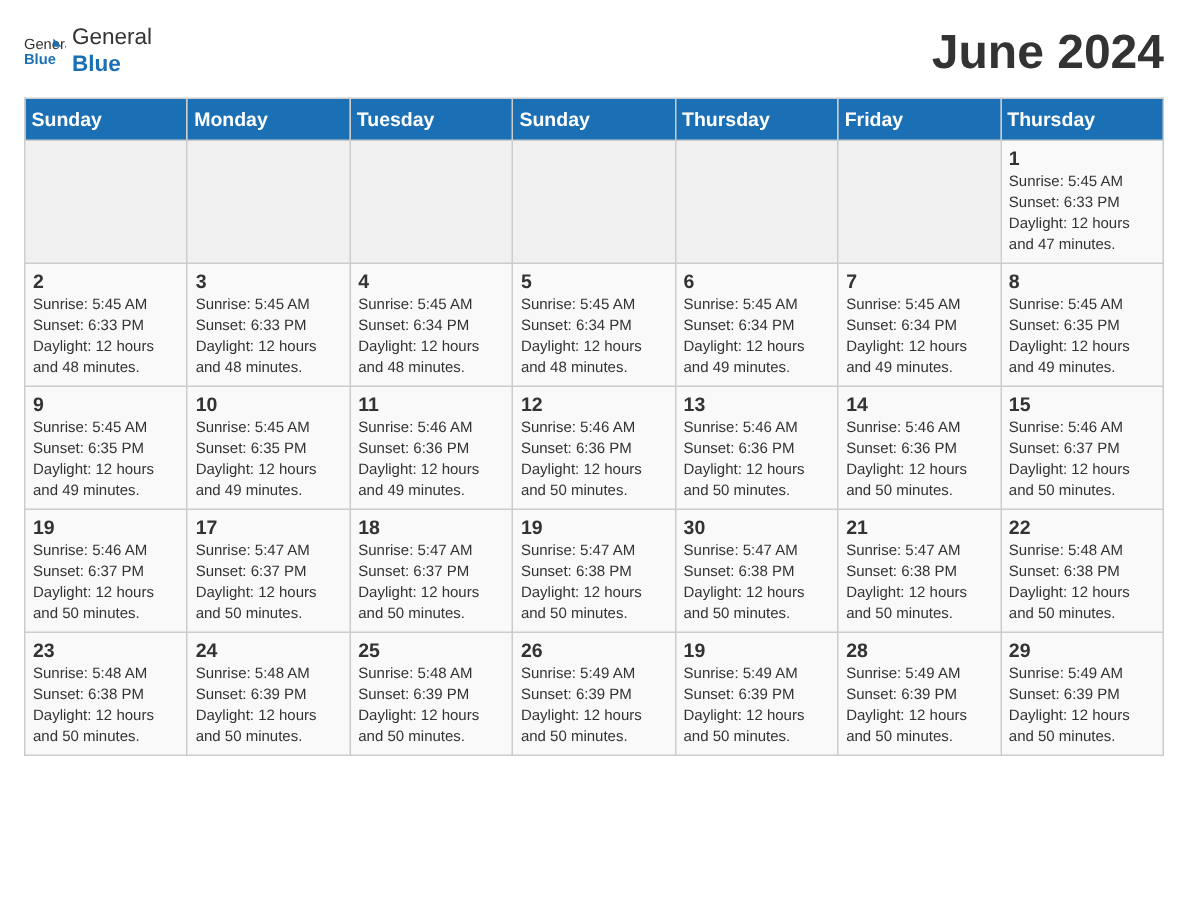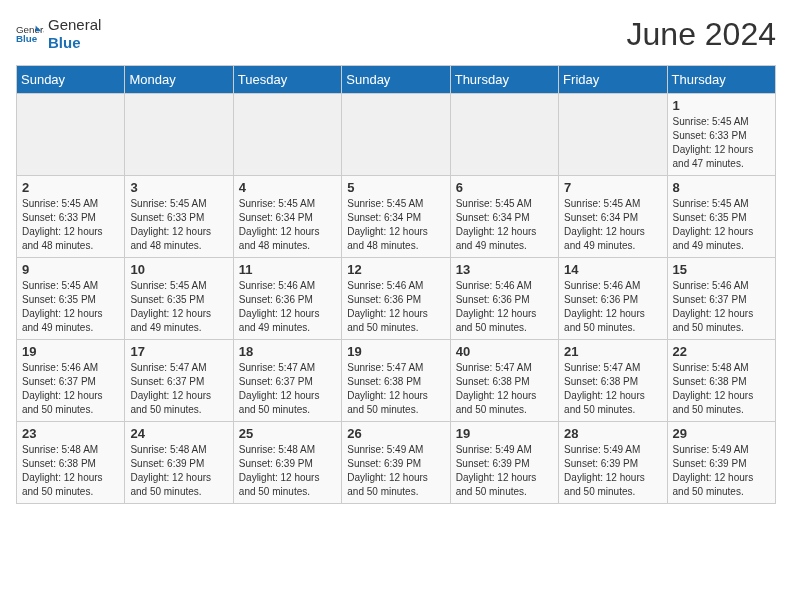--- a/index.html
+++ b/index.html
@@ -23,37 +23,37 @@
     }
     .logo-icon {
       width: 28px;
       height: 28px;
     }
     .title-area {
       text-align: right;
     }
     .calendar-title {
       font-size: 32px;
-      font-weight: normal;
+      font-weight: bold;
       color: #333;
     }
     .calendar-subtitle {
       font-size: 15px;
       color: #555;
     }
     table {
       width: 100%;
       border-collapse: collapse;
       table-layout: fixed;
     }
     thead th {
       background: #1a6fb5;
       color: #fff;
       font-size: 13px;
-      font-weight: normal;
+      font-weight: bold;
       padding: 6px 4px;
       text-align: left;
       border: 1px solid #ccc;
     }
     td {
       border: 1px solid #ccc;
       vertical-align: top;
       padding: 4px 5px;
       font-size: 10.5px;
       color: #333;
@@ -236,21 +236,21 @@
 Sunset: 6:37 PM
 Daylight: 12 hours and 50 minutes.</div>
         </td>
         <td>
           <span class="day-number">19</span>
           <div class="day-info" style="white-space: pre-line;">Sunrise: 5:47 AM
 Sunset: 6:38 PM
 Daylight: 12 hours and 50 minutes.</div>
         </td>
         <td>
-          <span class="day-number">40</span>
+          <span class="day-number">30</span>
           <div class="day-info" style="white-space: pre-line;">Sunrise: 5:47 AM
 Sunset: 6:38 PM
 Daylight: 12 hours and 50 minutes.</div>
         </td>
         <td>
           <span class="day-number">21</span>
           <div class="day-info" style="white-space: pre-line;">Sunrise: 5:47 AM
 Sunset: 6:38 PM
 Daylight: 12 hours and 50 minutes.</div>
         </td>

